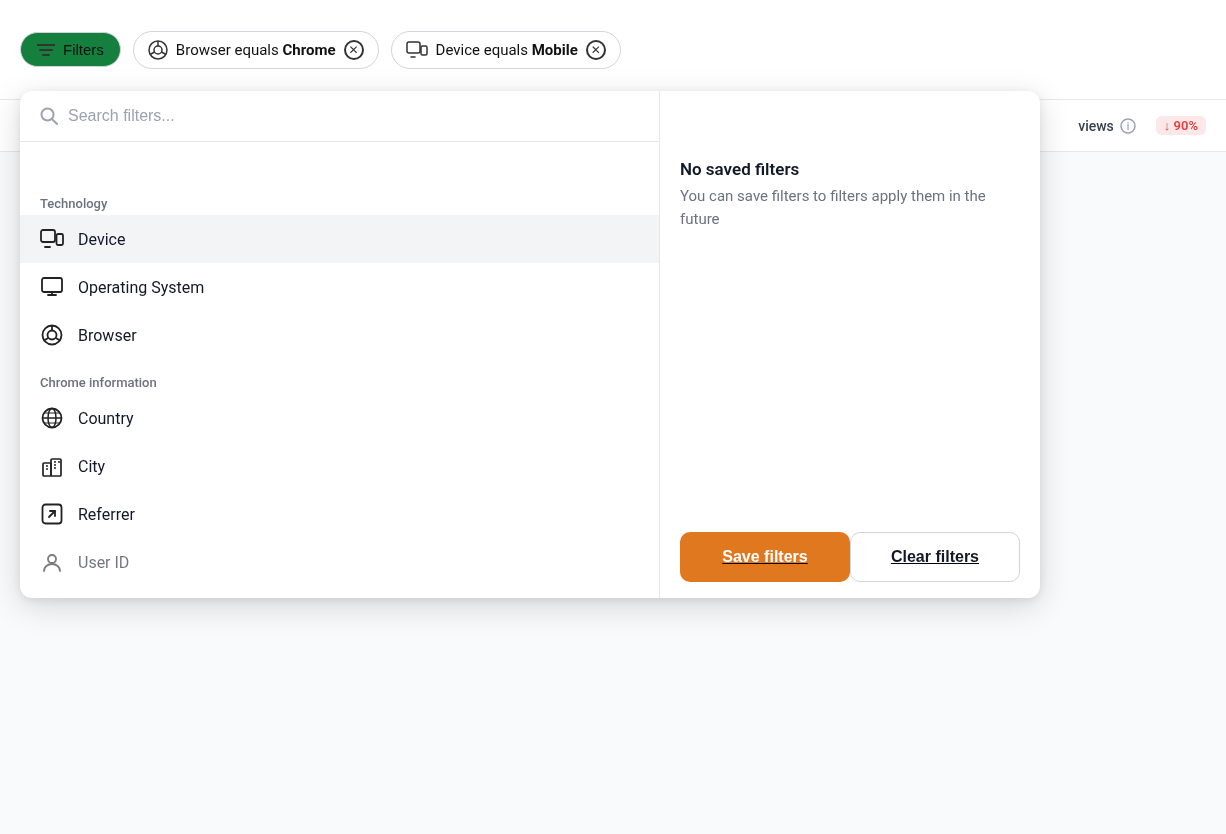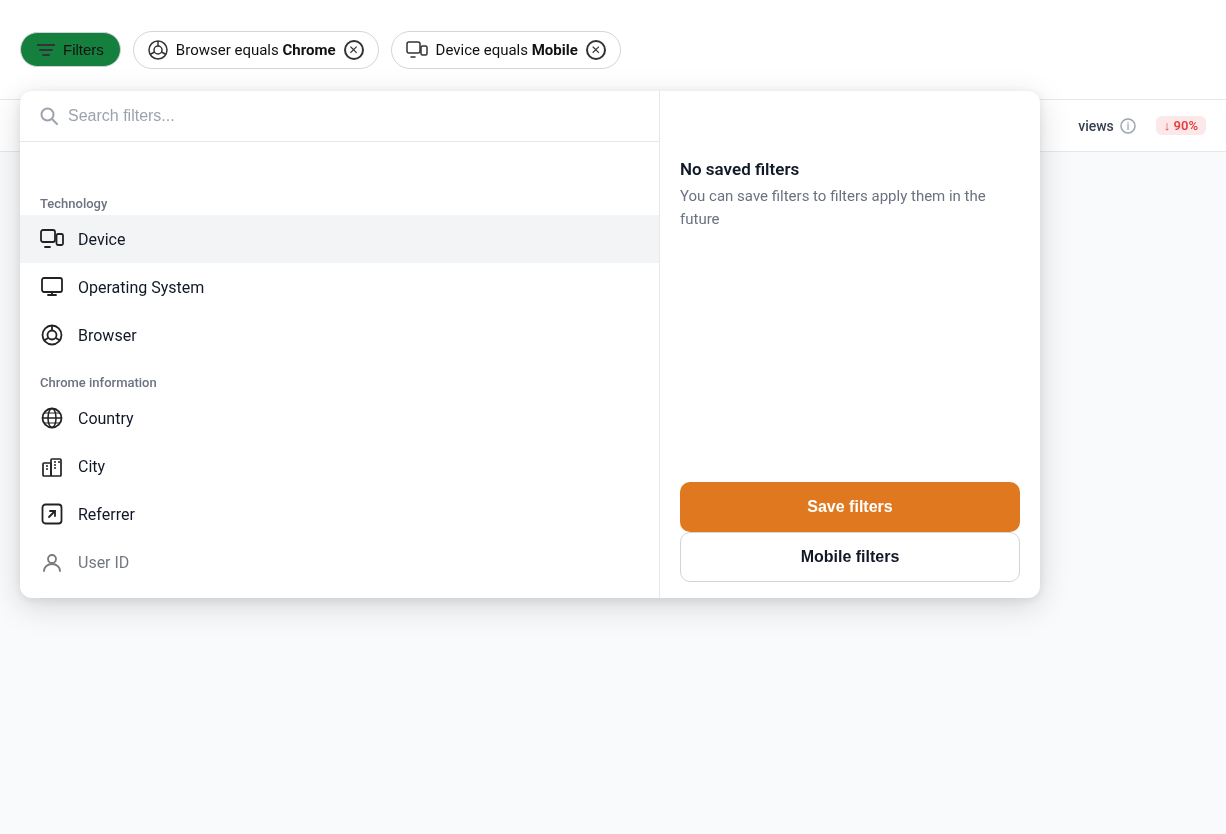--- a/index.html
+++ b/index.html
@@ -219,21 +219,22 @@
 
     .no-saved-desc {
       font-size: 15px;
       color: #6b7280;
       line-height: 1.5;
     }
 
     .right-panel-actions {
       margin-top: auto;
       display: flex;
-      flex-direction: column;
+      flex-direction: row;
+      text-decoration: underline;
     }
 
     .save-filters-btn {
       width: 100%;
       padding: 16px;
       background: #e07820;
       color: #fff;
       border: none;
       border-radius: 10px;
       font-size: 16px;
@@ -426,16 +427,16 @@
   </div>
 
   <div class="right-panel">
     <div>
       <div class="no-saved-title">No saved filters</div>
       <div class="no-saved-desc">You can save filters to filters apply them in the future</div>
     </div>
 
     <div class="right-panel-actions">
       <button class="save-filters-btn">Save filters</button>
-      <button class="clear-filters-btn">Mobile filters</button>
+      <button class="clear-filters-btn">Clear filters</button>
     </div>
   </div>
 </div>
 
 </body></html>

